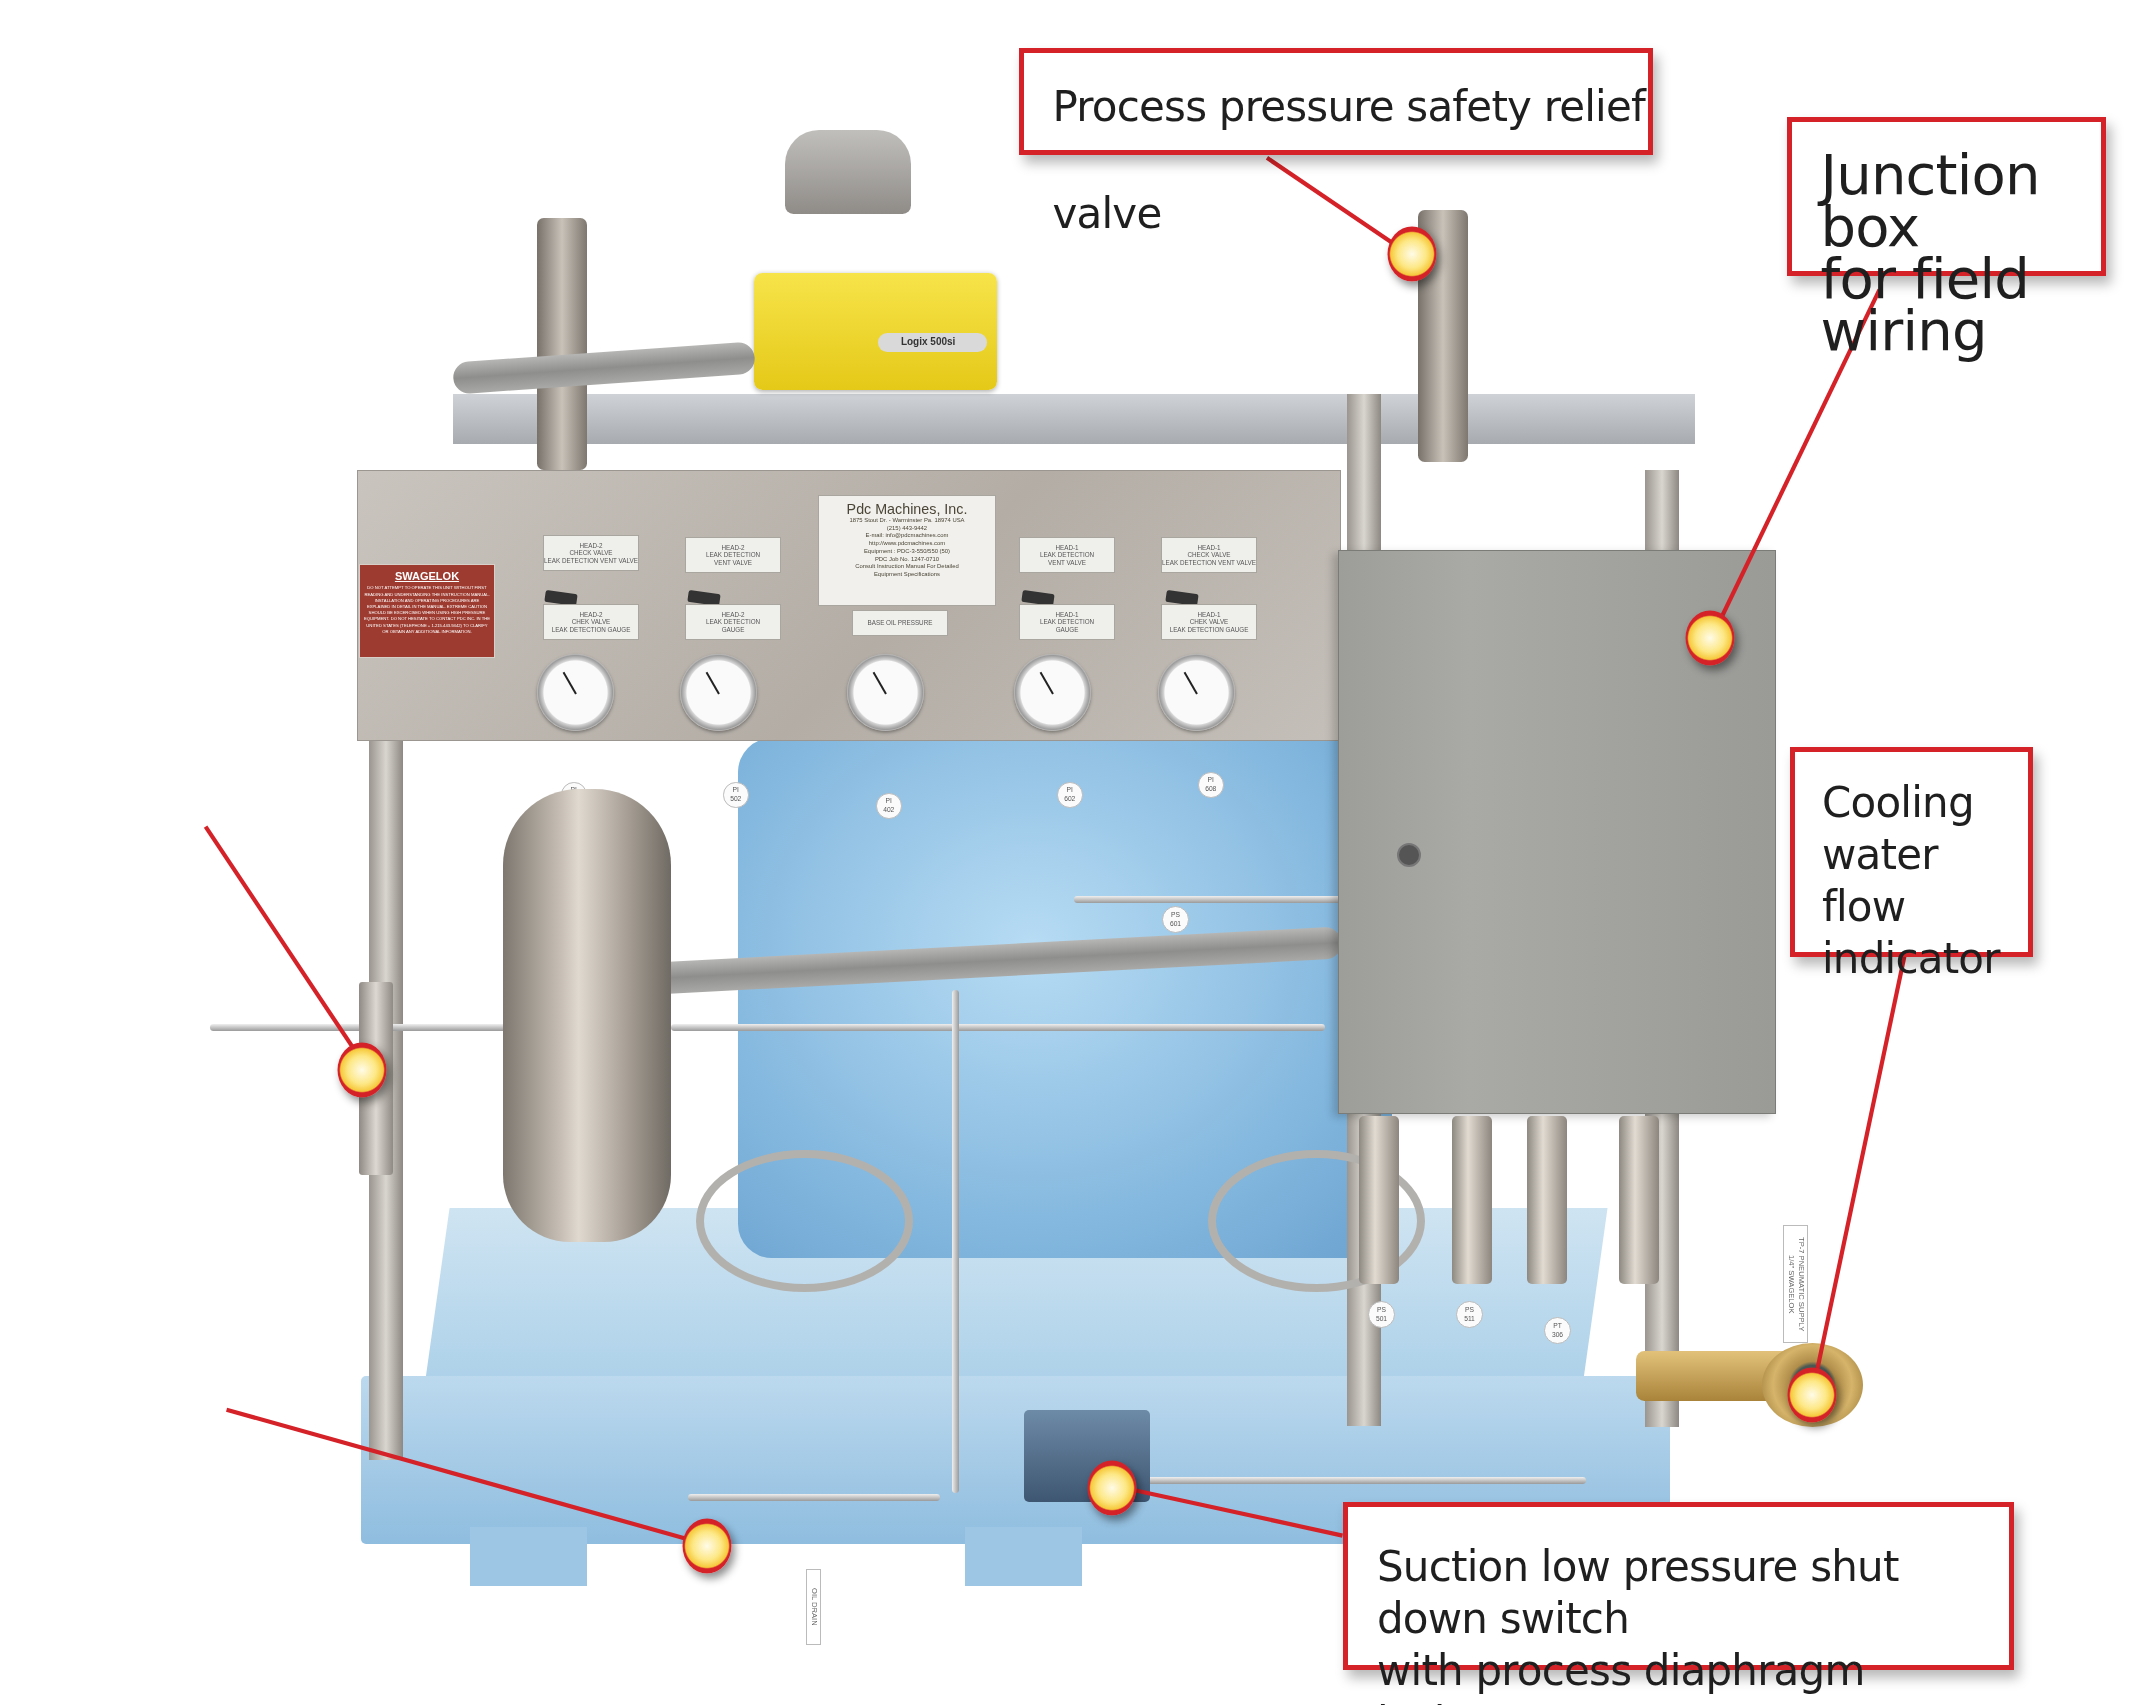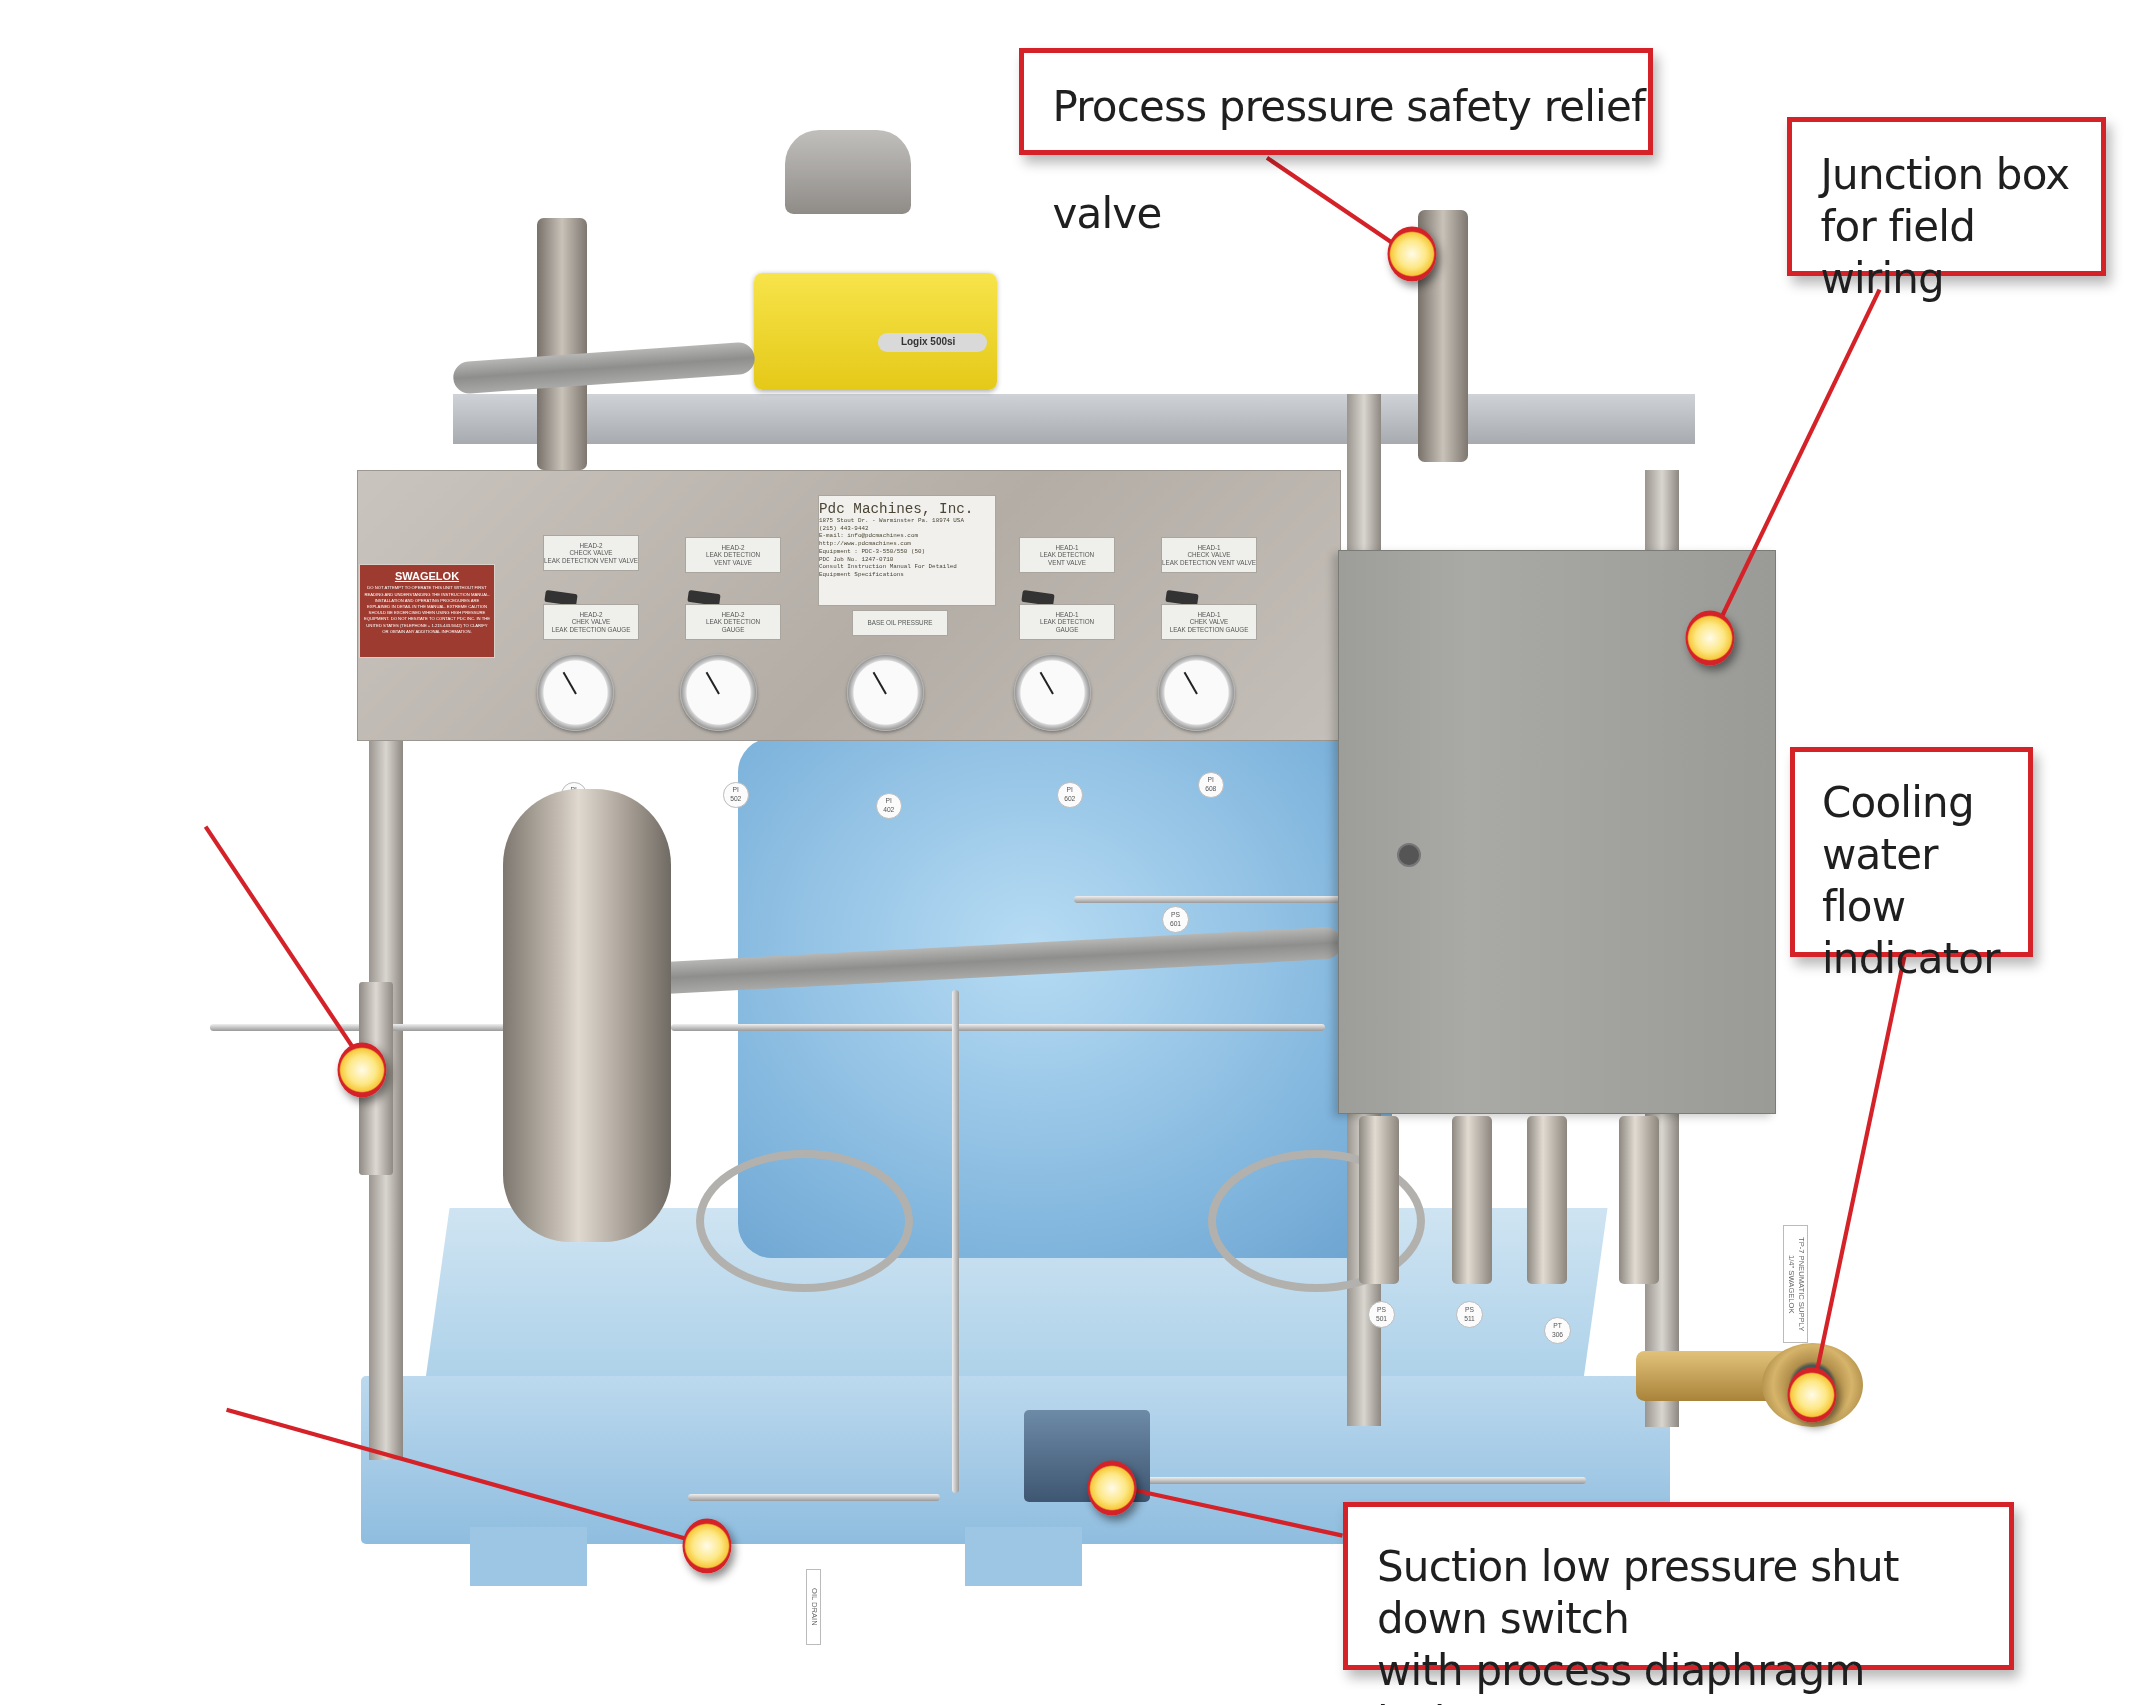--- a/index.html
+++ b/index.html
@@ -23,22 +23,22 @@
   .panel { position:absolute; left:357px; top:470px; width:982px; height:269px;
     background:linear-gradient(135deg,#c9c4bd,#b3ada6 55%,#c4bfb8); border:1.7px solid #9b968f; }
   .caution { position:absolute; left:359px; top:564px; width:134px; height:92px;
     background:#9e3b30; color:#fff; border:1.7px solid #d8cfc8; text-align:center; }
   .caution .c-title { font-weight:bold; font-size:11px; text-decoration:underline; margin-top:5px; }
   .caution .c-body { font-size:4.2px; line-height:6.2px; padding:3.4px 3.4px 0; text-transform:uppercase; }
   .plate { position:absolute; background:#efefec; border:0.8px solid #a9a59f; color:#555;
     font-size:6.3px; line-height:7.6px; text-align:center; display:flex; flex-direction:column;
     justify-content:center; }
   .nameplate { position:absolute; left:818px; top:495px; width:176px; height:109px;
-    background:#f1f0ec; border:0.8px solid #a9a59f; color:#4a4536; text-align:left;
-    font-family:Liberation Mono, monospace; }
+    background:#f1f0ec; border:0.8px solid #a9a59f; color:#4a4536; text-align:center;
+    font-family:Liberation Sans, sans-serif; }
   .nameplate .np-title { font-size:14.3px; margin-top:5px; }
   .nameplate .np-line { font-size:5.9px; line-height:7.7px; }
   .lever { position:absolute; width:32px; height:11.7px; background:#333; border-radius:2.5px;
     transform:rotate(8deg); }
   .gauge { position:absolute; width:77px; height:77px; border-radius:50%;
     background:radial-gradient(circle,#fafafa 58%,#d5d5d5 60%,#9c9c9c 68%,#e8e8e8 74%,#8a8a8a 80%);
     box-shadow:0 1.7px 3.4px rgba(0,0,0,.35); }
   .gauge::after { content:""; position:absolute; left:38px; top:15px; width:1.7px; height:25px;
     background:#222; transform:rotate(-30deg); transform-origin:bottom; }
 
@@ -225,21 +225,21 @@
       <line x1="2270" y1="1138" x2="2160" y2="1660"></line>
       <line x1="270" y1="1680" x2="840" y2="1840"></line>
       <line x1="1600" y1="1830" x2="1325" y2="1770"></line>
     </g>
   </svg>
 
   <div class="callout" style="left:1019px;top:48px;width:634px;height:107px;font-size:42px;line-height:107px;padding-left:28.5px;box-sizing:border-box">
     <span>Process pressure safety relief valve</span>
   </div>
 
-  <div class="callout" style="left:1787px;top:117px;width:319px;height:159px;font-size:42px;line-height:52px;padding:27px 0 0 28.5px;box-sizing:border-box">
+  <div class="callout" style="left:1787px;top:117px;width:319px;height:159px;font-size:56px;line-height:52px;padding:27px 0 0 28.5px;box-sizing:border-box">
     <span>Junction box
 for field wiring</span>
   </div>
 
 
   <div class="callout" style="left:1790px;top:747px;width:243px;height:210px;font-size:42px;line-height:52px;padding:25px 0 0 27px;box-sizing:border-box">
     <span>Cooling
 water flow
 indicator</span>
   </div>

